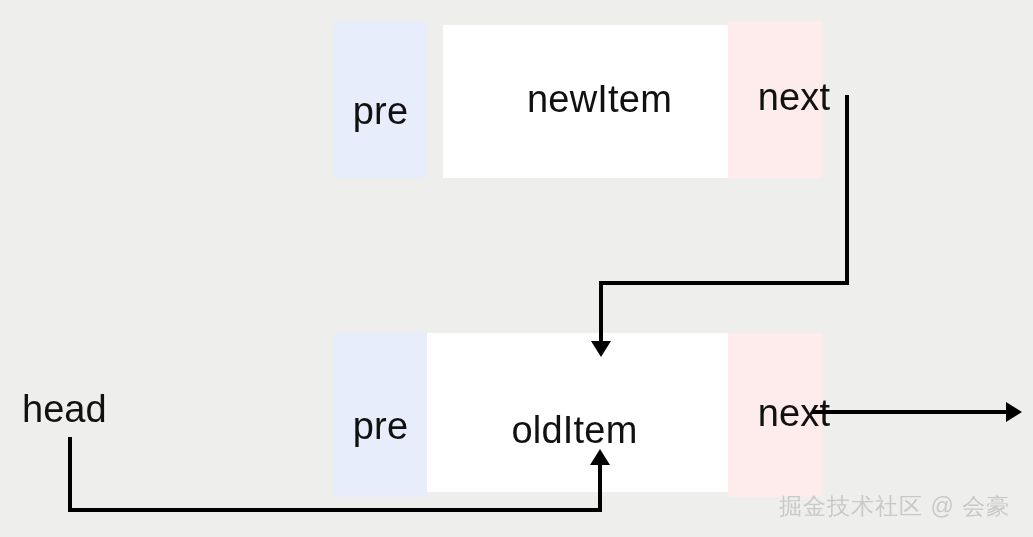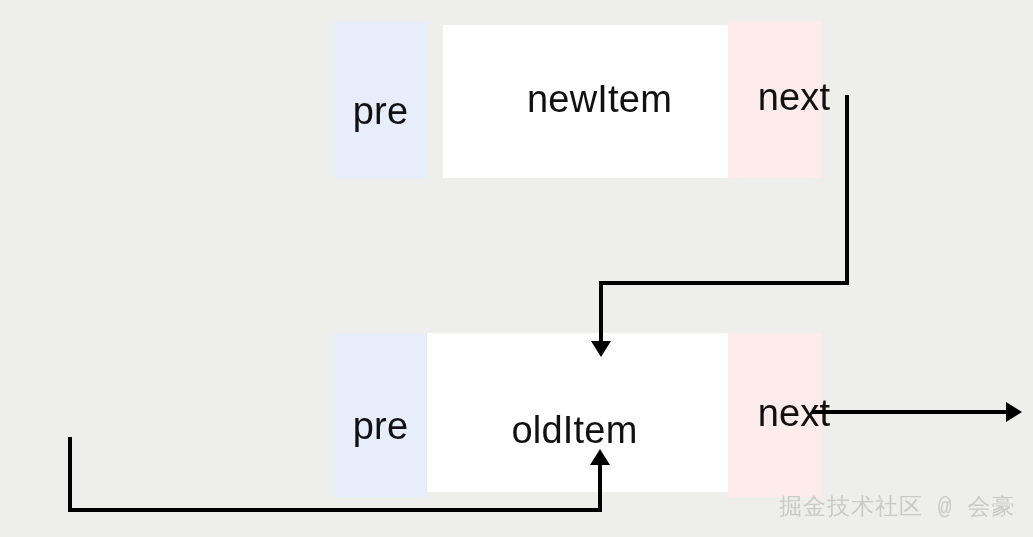--- a/index.html
+++ b/index.html
@@ -118,21 +118,21 @@
 
   
   #watermark {
     position: absolute;
     left: 779px;
     top: 491px;
     font-size: 23px;
     color: #c9c9c9;
     letter-spacing: 1px;
     white-space: nowrap;
-    font-family: Liberation Mono, monospace;
+    font-family: Liberation Sans, sans-serif;
   }
 </style>
 </head>
 <body>
 
 <div id="stage">
 
   <div class="node" id="node-new">
     <div class="seg seg-pre">
       <span class="txt">pre</span>
@@ -150,20 +150,21 @@
       <span class="txt">pre</span>
     </div>
     <div class="seg seg-body">
       <span class="txt">oldItem</span>
     </div>
     <div class="seg seg-next">
       <span class="txt">next</span>
     </div>
   </div>
 
+  <div class="label" id="label-head">head</div>
 
   <div class="ln ln-v" id="c1-v"></div>
   <div class="ln ln-h" id="c1-h"></div>
   <div class="ln ln-v" id="c1-d"></div>
   <div class="arrow arrow-down" id="a1"></div>
 
   <div class="ln ln-h" id="c2-h"></div>
   <div class="arrow arrow-right" id="a2"></div>
 
   <div class="ln ln-v" id="c3-v"></div>

